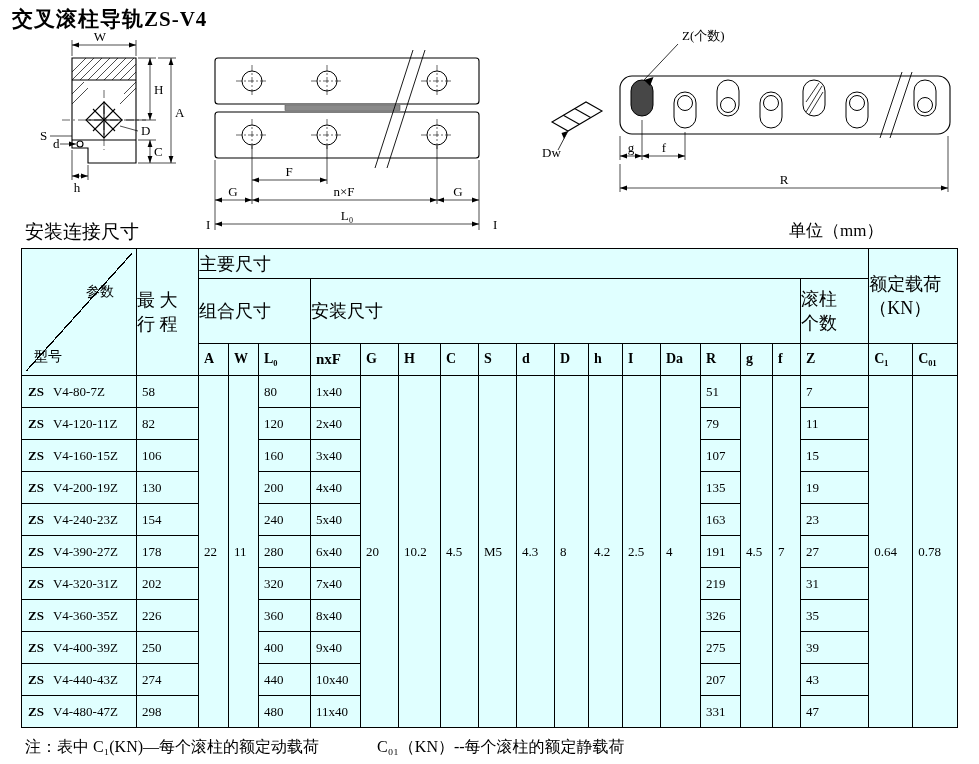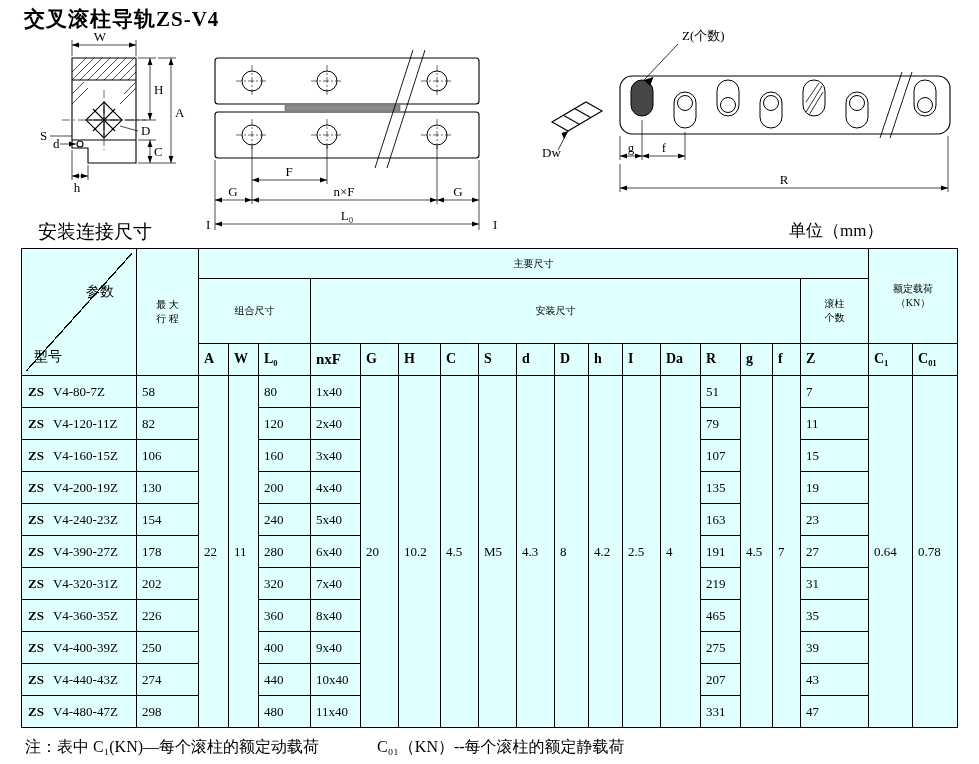--- a/index.html
+++ b/index.html
@@ -2,39 +2,39 @@
 <html><head>
 <meta charset="utf-8">
 <style>
   * { margin:0; padding:0; box-sizing:border-box; }
   html,body { margin:0; }
   body {
     width:979px; height:764px; position:relative; overflow:hidden;
     background:#ffffff; color:#000;
     font-family:"Liberation Serif","DejaVu Serif",serif;
   }
-  .page-title { position:absolute; left:24px; top:5px; font-size:21px; font-weight:bold; letter-spacing:1px;text-align:right; }
+  .page-title { position:absolute; left:12px; top:5px; font-size:21px; font-weight:bold; letter-spacing:1px;text-align:right; }
   .drawing { position:absolute; }
   #svg-section { left:14px; top:28px; }
   #svg-plan { left:205px; top:50px; }
   #svg-side { left:540px; top:26px; }
-  .section-label { position:absolute; left:38px; top:219px; font-size:19px; }
+  .section-label { position:absolute; left:25px; top:219px; font-size:19px; }
   .unit-label { position:absolute; left:789px; top:219px; font-size:17px; }
 
   table.dim {
     position:absolute; left:21px; top:248px; width:936px;
     border-collapse:collapse; table-layout:fixed;
     background:#e0ffff; font-size:13px;
   }
   table.dim td { border:1px solid #000; overflow:hidden; vertical-align:middle; }
   tr.hr1 { height:28px; }
   tr.hr2 { height:60px; }
   tr.hr3 { height:30px; }
   tr.dr  { height:32px;padding-left:48px; }
-  .ch { text-align:center; font-size:10px; }
+  .ch { font-size:18px; }
   .cl { font-weight:bold; padding-left:5px; font-size:14px; }
   .cl-big { font-size:15px; }
   .num { padding-left:5px; }
   .model { padding-left:6px; }
   .model .b { font-weight:bold; }
   .model .m { margin-left:9px; }
   .corner { padding:4px; }
   .corner-wrap {
     position:relative; width:100%; height:118px;
     background:linear-gradient(to bottom right, transparent 49.7%, #000 49.7%, #000 50.5%, transparent 50.5%);
@@ -398,21 +398,21 @@
     <td class="num">320</td>
     <td class="num">7x40</td>
     <td class="num">219</td>
     <td class="num">31</td>
   </tr>
   <tr class="dr">
     <td class="model"><span class="b">ZS</span><span class="m">V4-360-35Z</span></td>
     <td class="num">226</td>
     <td class="num">360</td>
     <td class="num">8x40</td>
-    <td class="num">465</td>
+    <td class="num">326</td>
     <td class="num">35</td>
   </tr>
   <tr class="dr">
     <td class="model"><span class="b">ZS</span><span class="m">V4-400-39Z</span></td>
     <td class="num">250</td>
     <td class="num">400</td>
     <td class="num">9x40</td>
     <td class="num">275</td>
     <td class="num">39</td>
   </tr>

